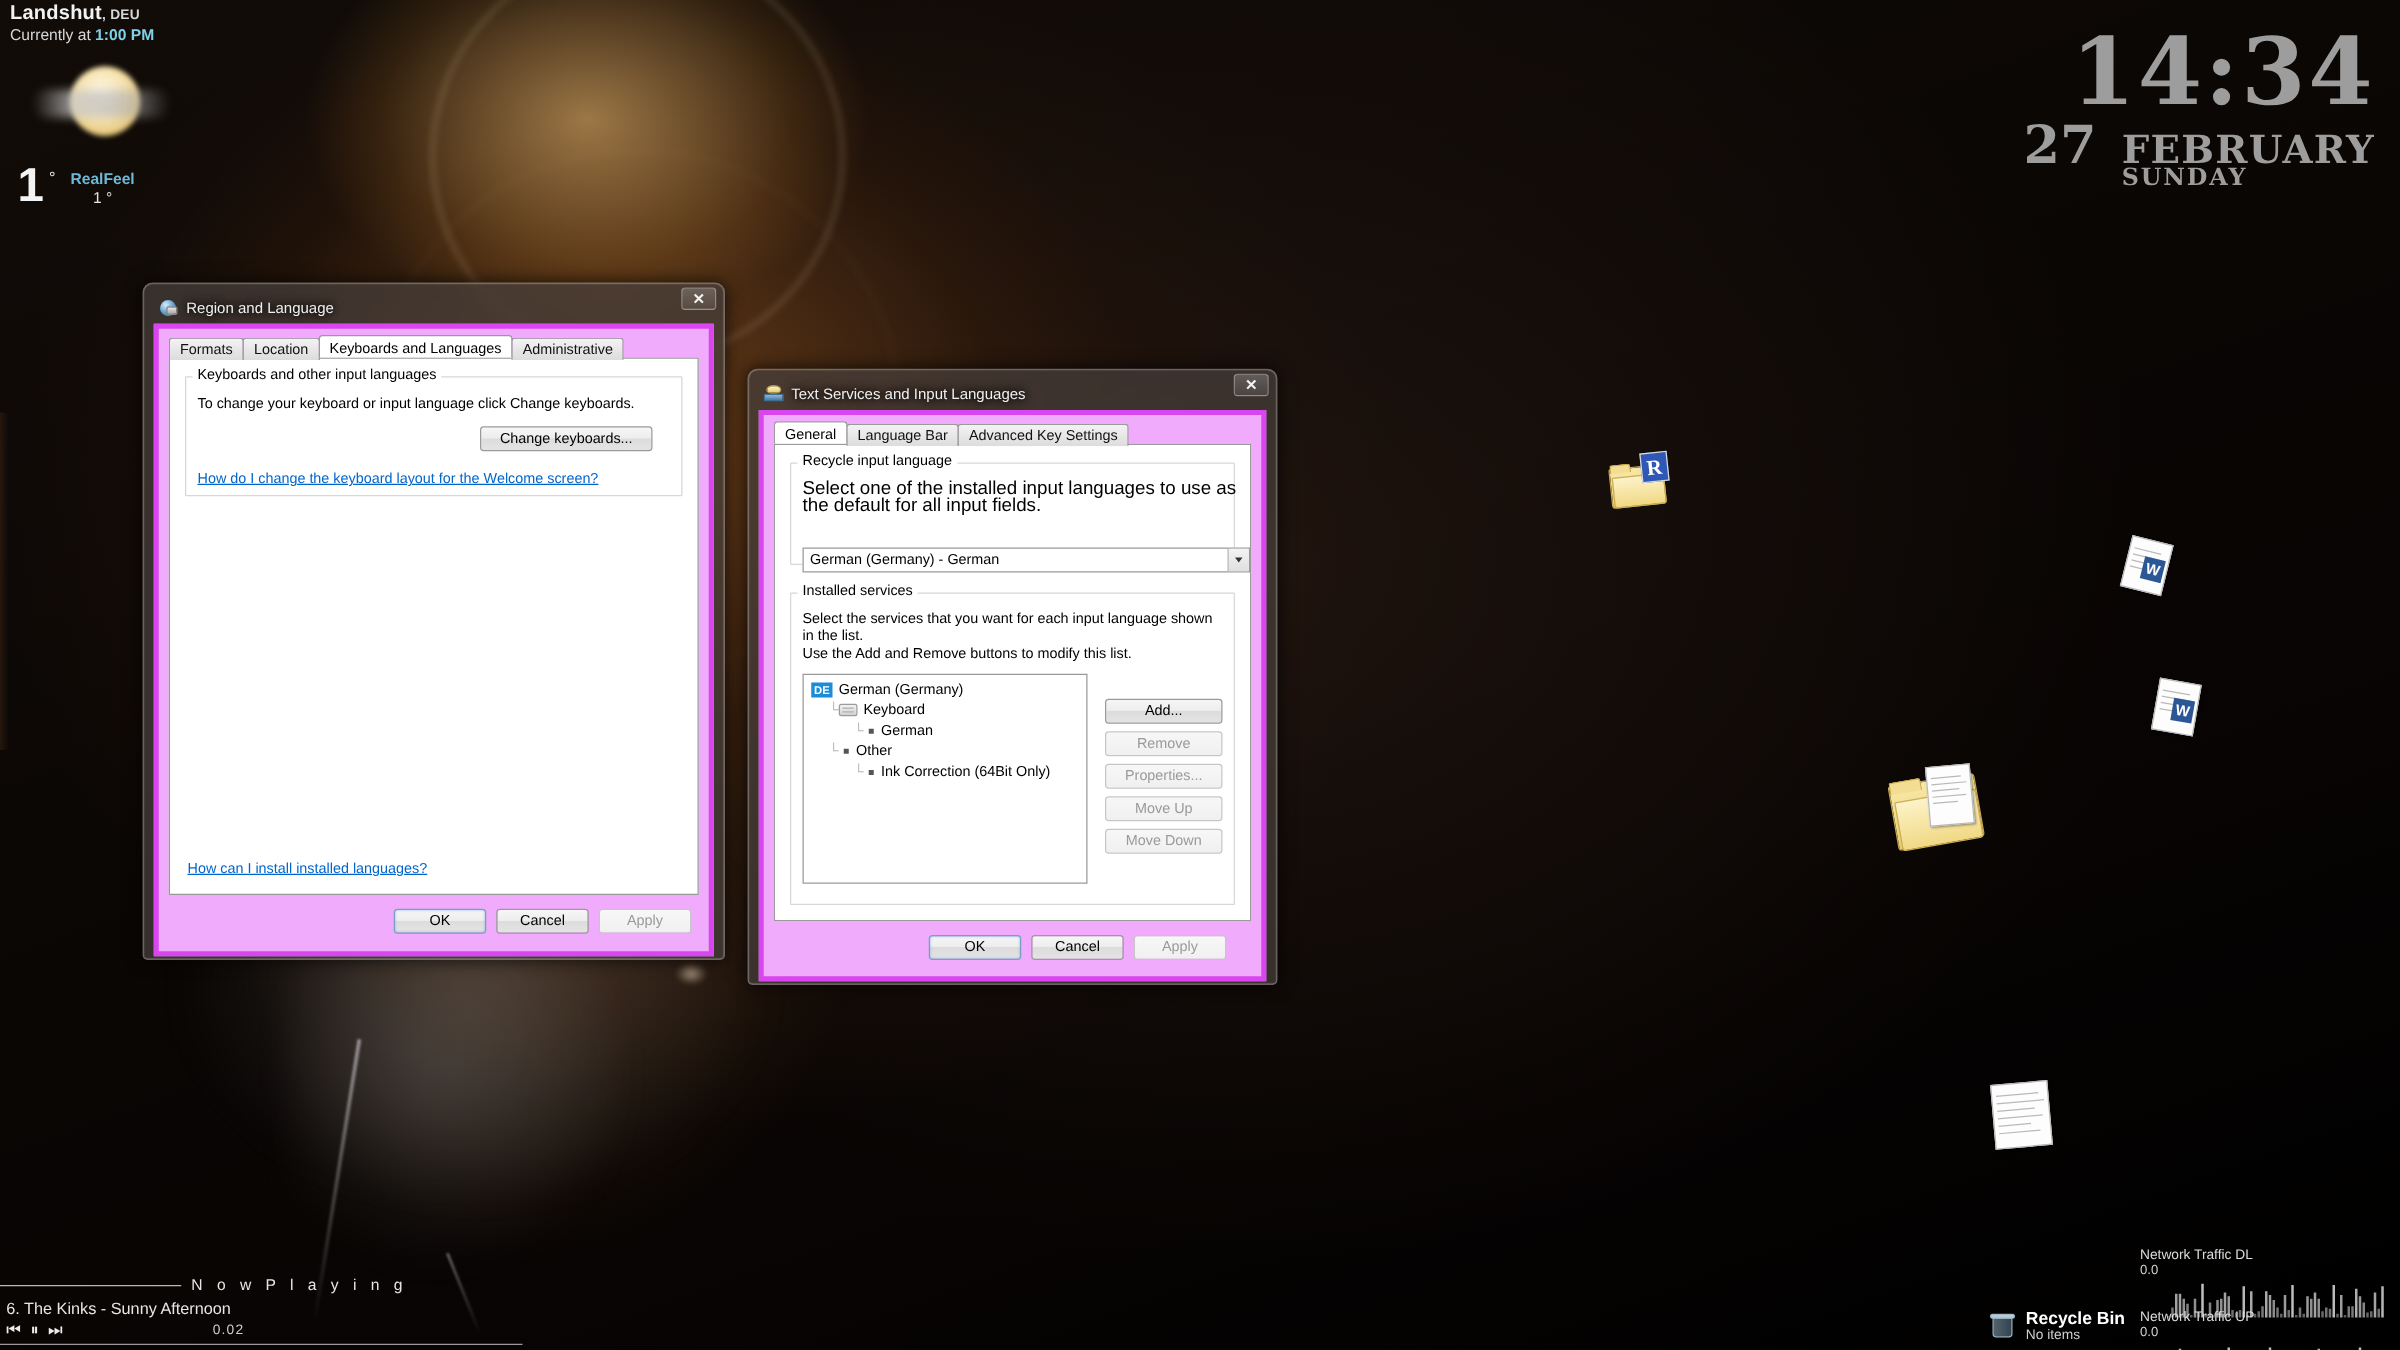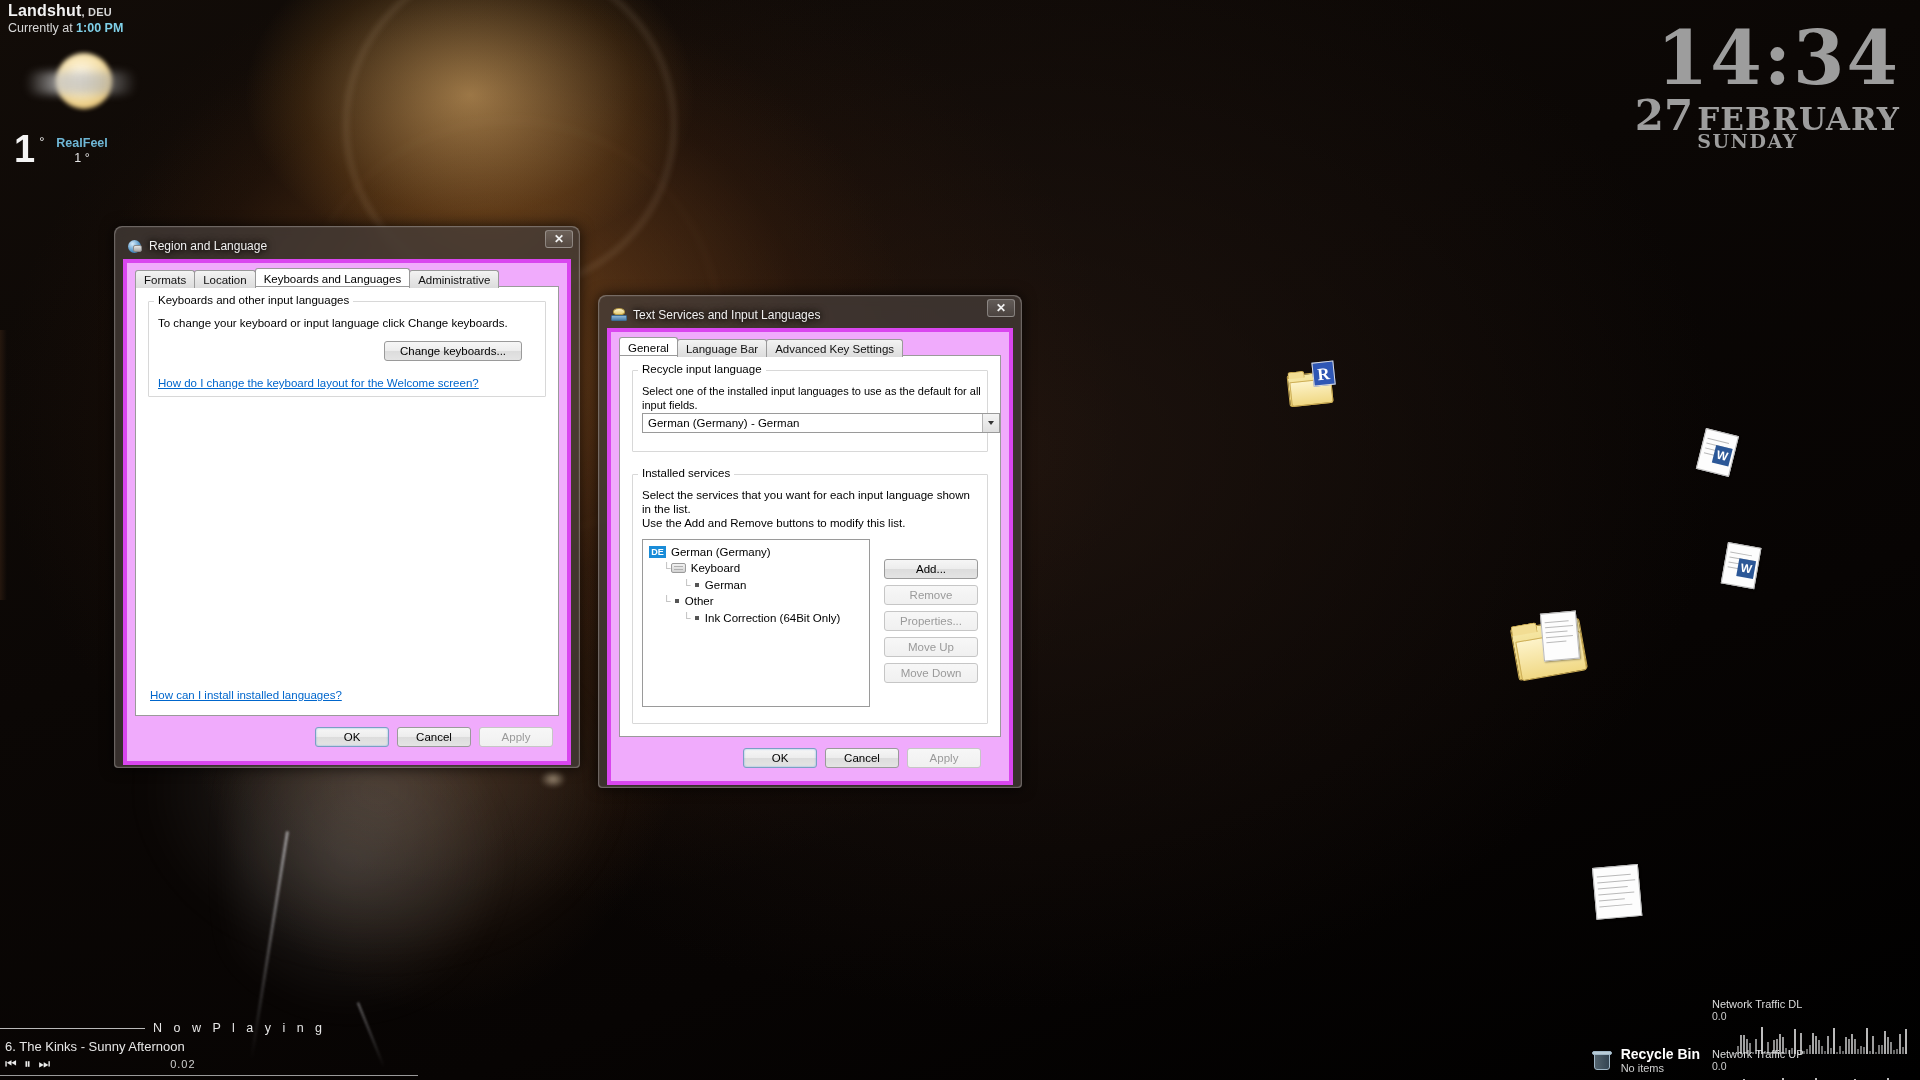--- a/index.html
+++ b/index.html
@@ -87,21 +87,21 @@
   #weather .bigtemp { font-size:38px; font-weight:bold; color:#f4f4f4; line-height:34px; }
   #weather .deg { font-size:13px; color:#f0f0f0; margin-left:4px; margin-top:2px; }
   #weather .rf { margin-left:12px; margin-top:4px; }
   #weather .rflabel { font-size:12.5px; font-weight:bold; color:#6fb7d6;text-align:center; }
   #weather .rfval { font-size:12.5px; color:#e4e4e4; text-align:center; margin-top:1px; }
 
   
   #clock { position:absolute; right:20px; top:22px; text-align:right; color:#9a9a9a;
            font-family:"DejaVu Serif", serif; }
   #clock .time { font-size:74px; font-weight:bold; letter-spacing:2px; line-height:72px; color:#9d9d9d; }
-  #clock .daterow { display:flex; align-items:baseline; justify-content:flex-end; gap:4px; margin-top:2px; }
+  #clock .daterow { display:flex; align-items:baseline; justify-content:flex-end; gap:20px; margin-top:2px; }
   #clock .day { font-size:42px; font-weight:bold; color:#9d9d9d; line-height:40px; }
   #clock .mo { font-size:31px; font-weight:bold; letter-spacing:1px; color:#9d9d9d; line-height:30px; }
   #clock .wd { font-size:19px; font-weight:bold; letter-spacing:1.5px; color:#9d9d9d; text-align:left; margin-top:-4px; }
 
   
   #nowplaying { position:absolute; left:0px; bottom:4px; width:420px; color:#dcdcdc; }
   #nowplaying .hdr { display:flex; align-items:center; gap:8px; }
   #nowplaying .hdr .line { flex:0 0 145px; height:1px; background:#b9b9b9; }
   #nowplaying .hdr .txt { font-size:12.5px; letter-spacing:4px; color:#e6e6e6; }
   #nowplaying .track { font-size:13px; color:#e6e6e6; margin-top:4px; padding-left:5px; }
@@ -543,22 +543,22 @@
       <div class="tab">Language Bar</div>
       <div class="tab">Advanced Key Settings</div>
     </div>
 
     <div class="tabbody" style="height:382px;">
 
       <div class="groupbox" style="height:82px; margin-top:14px;">
         <div class="gborder"></div>
         <div class="gtitle">Recycle input language</div>
         <div class="gbinner" style="padding-top:6px;">
-          <div style="font-size:11px;color:#000;line-height:14px;width:352px;">Select one of the installed input languages to use as the default for all input fields.</div>
-          <div class="w7combo" style="margin-top:1px; width:358px;">
+          <div style="font-size:15px;color:#000;line-height:14px;width:352px;">Select one of the installed input languages to use as the default for all input fields.</div>
+          <div class="w7combo" style="margin-top:26px; width:358px;">
             <span>German (Germany) - German</span>
             <span class="arrow"></span>
           </div>
         </div>
       </div>
 
       <div class="groupbox" style="height:250px; margin-top:22px;">
         <div class="gborder"></div>
         <div class="gtitle">Installed services</div>
         <div class="gbinner" style="padding-top:6px;">

